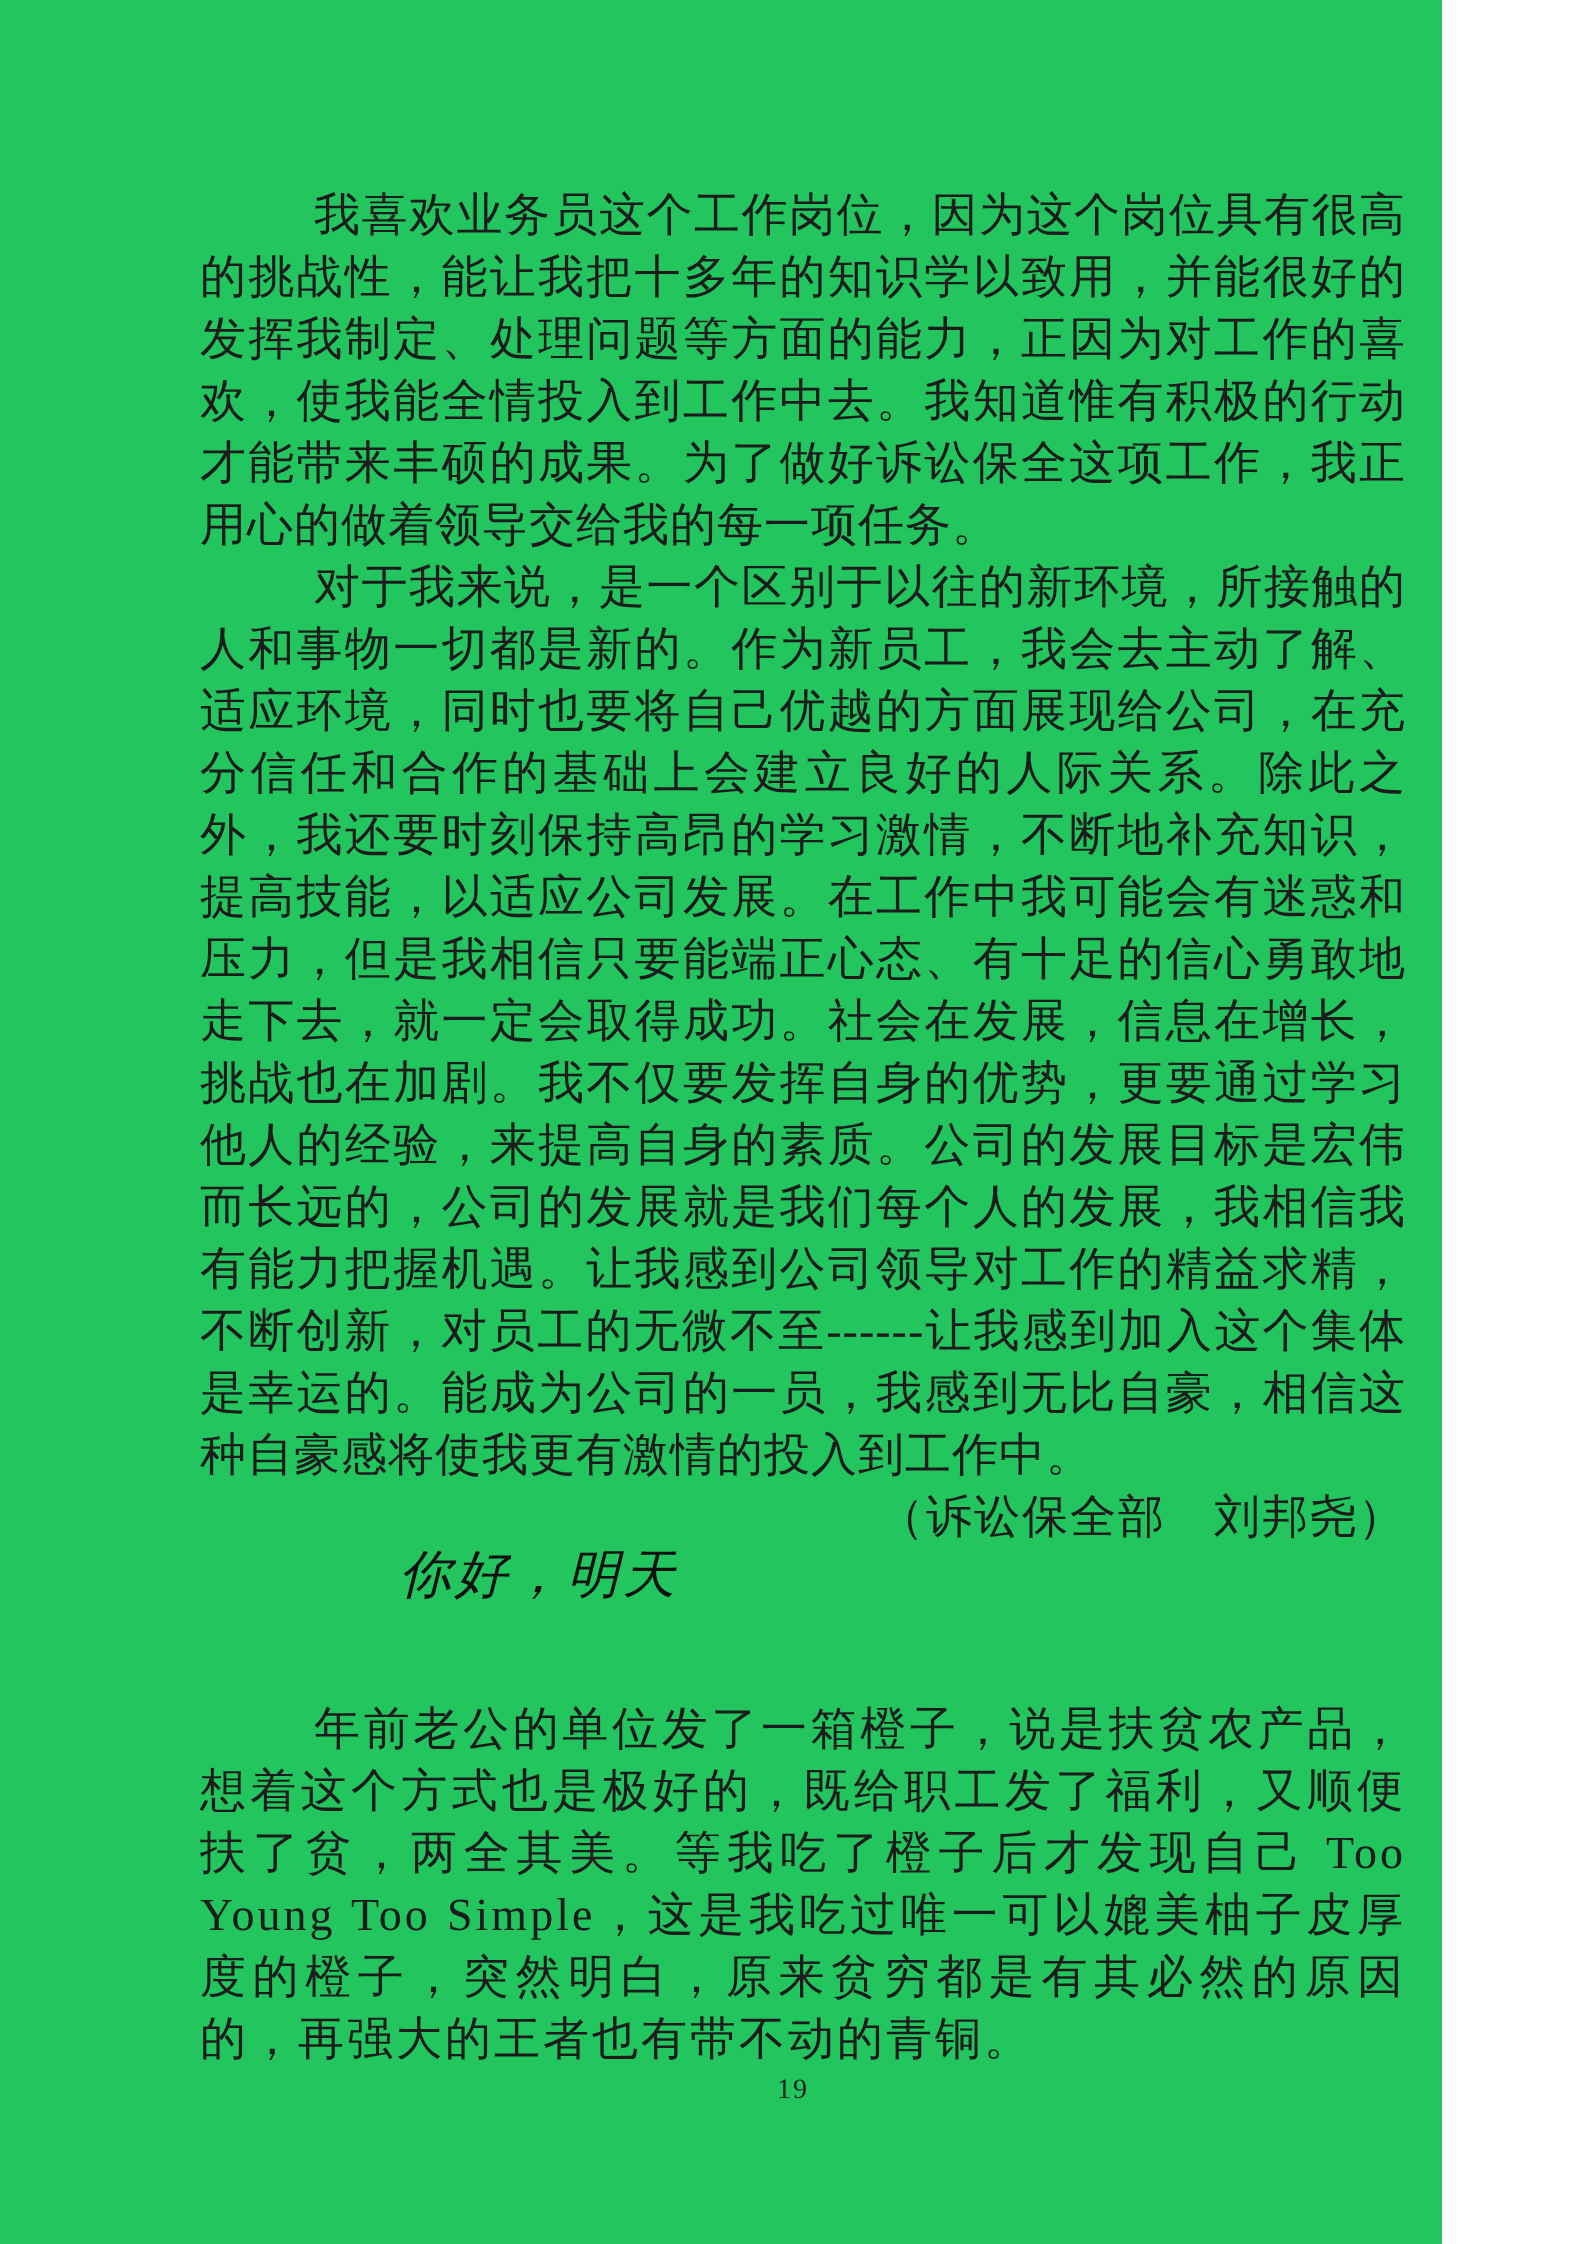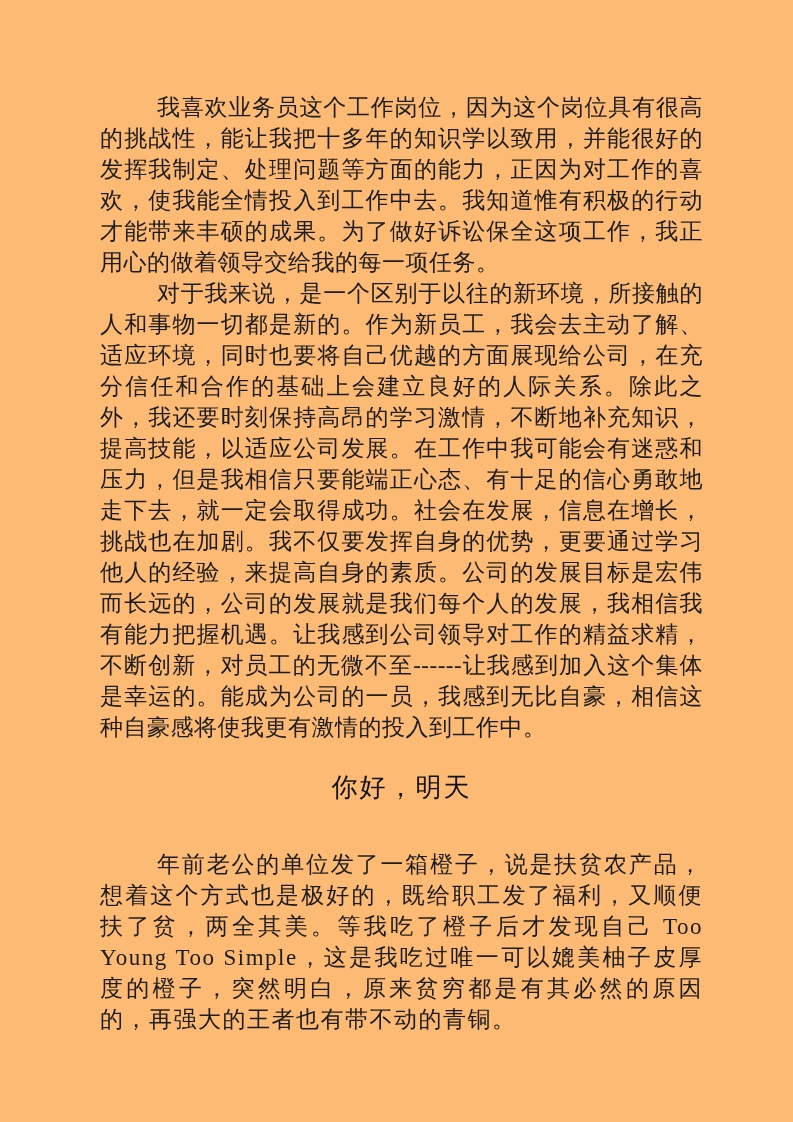--- a/index.html
+++ b/index.html
@@ -1,21 +1,21 @@
 <!DOCTYPE html>
 <html><head>
 <meta charset="utf-8">
 <style>
   * { margin: 0; padding: 0; box-sizing: border-box; }
   html, body { background: #ffffff; }
   .page {
     position: relative;
-    width: 793px;
+    width: 721px;
     height: 1122px;
-    background: #fdba74;
+    background: #22c55e;
     overflow: hidden;
     font-family: "Liberation Serif", "DejaVu Serif", serif;
     color: #1c1c1c;
   }
   .content {
     position: absolute;
     left: 100px;
     top: 92px;
     width: 603px;
   }
@@ -34,20 +34,21 @@
   }
   .article-title {
     margin-top: 26px;
     font-family: "Liberation Sans", "DejaVu Sans", sans-serif;
     font-weight: normal;
     font-size: 26px;
     line-height: 36px;
     text-align: center;
     letter-spacing: 2px;
     color: #111111;
+    font-style: italic;
   }
   .para-second-article {
     margin-top: 44px;
     letter-spacing: 1.5px;
   }
   .page-number {
     position: absolute;
     top: 1038px;
     left: 0;
     width: 793px;
@@ -60,21 +61,23 @@
 </head>
 <body>
 
 <div class="page">
   <div class="content">
 
     <p class="body-para">我喜欢业务员这个工作岗位，因为这个岗位具有很高的挑战性，能让我把十多年的知识学以致用，并能很好的发挥我制定、处理问题等方面的能力，正因为对工作的喜欢，使我能全情投入到工作中去。我知道惟有积极的行动才能带来丰硕的成果。为了做好诉讼保全这项工作，我正用心的做着领导交给我的每一项任务。</p>
 
     <p class="body-para">
       <span>对于我来说，是一个区别于以往的新环境，所接触的人和事物一切都是新的。作为新员工，我会去主动了解、适应环境，同时也要将自己优越的方面展现给公司，在充分信任和合作的基础上会建立良好的人际关系。除此之外，我还要时刻保持高昂的学习激情，不断地补充知识，提高技能，以适应公司发展。在工作中我可能会有迷惑和压力，但是我相信只要能端正心态、有十足的信心勇敢地走下去，就一定会取得成功。社会在发展，信息在增长，挑战也在加剧。我不仅要发挥自身的优势，更要通过学习他人的经验，来提高自身的素质。公司的发展目标是宏伟而长远的，公司的发展就是我们每个人的发展，我相信我有能力把握机遇。让我感到公司领导对工作的精益求精，不断创新，对员工的无微不至------让我感到加入这个集体是幸运的。能成为公司的一员，我感到无比自豪，相信这种自豪感将使我更有激情的投入到工作中。</span>
+      <span class="attribution">（诉讼保全部　刘邦尧）</span>
     </p>
 
     <h1 class="article-title">你好，明天</h1>
 
     <p class="body-para para-second-article">年前老公的单位发了一箱橙子，说是扶贫农产品，想着这个方式也是极好的，既给职工发了福利，又顺便扶了贫，两全其美。等我吃了橙子后才发现自己 Too Young Too Simple，这是我吃过唯一可以媲美柚子皮厚度的橙子，突然明白，原来贫穷都是有其必然的原因的，再强大的王者也有带不动的青铜。</p>
 
   </div>
 
+  <div class="page-number">19</div>
 </div>
 
 </body></html>

